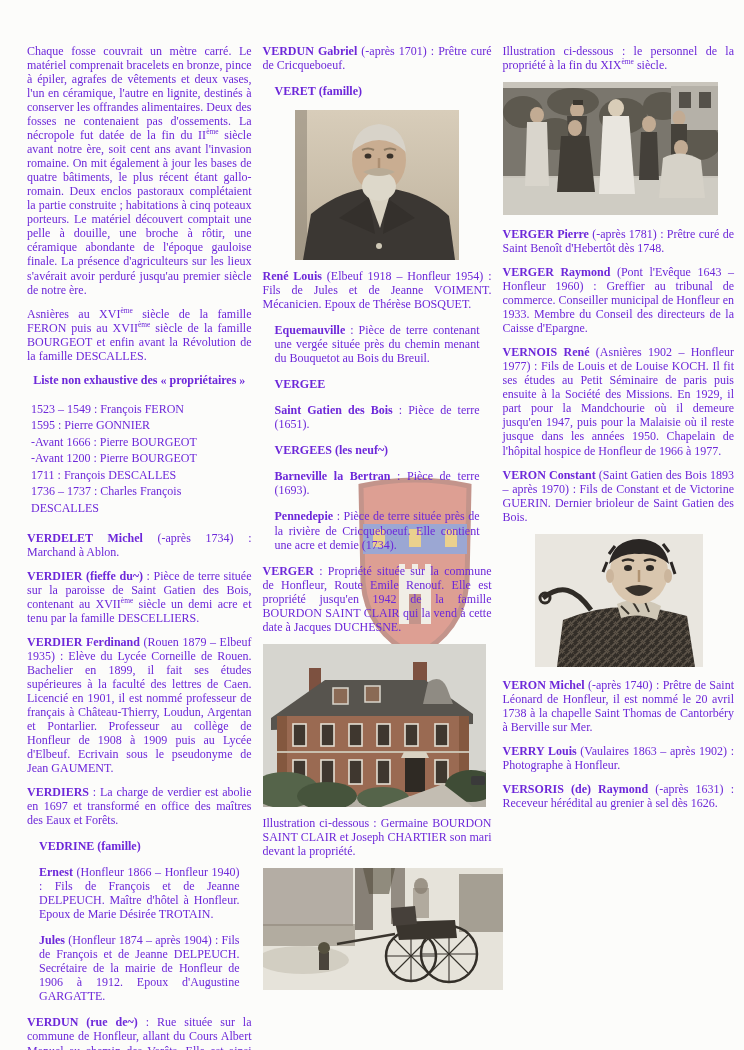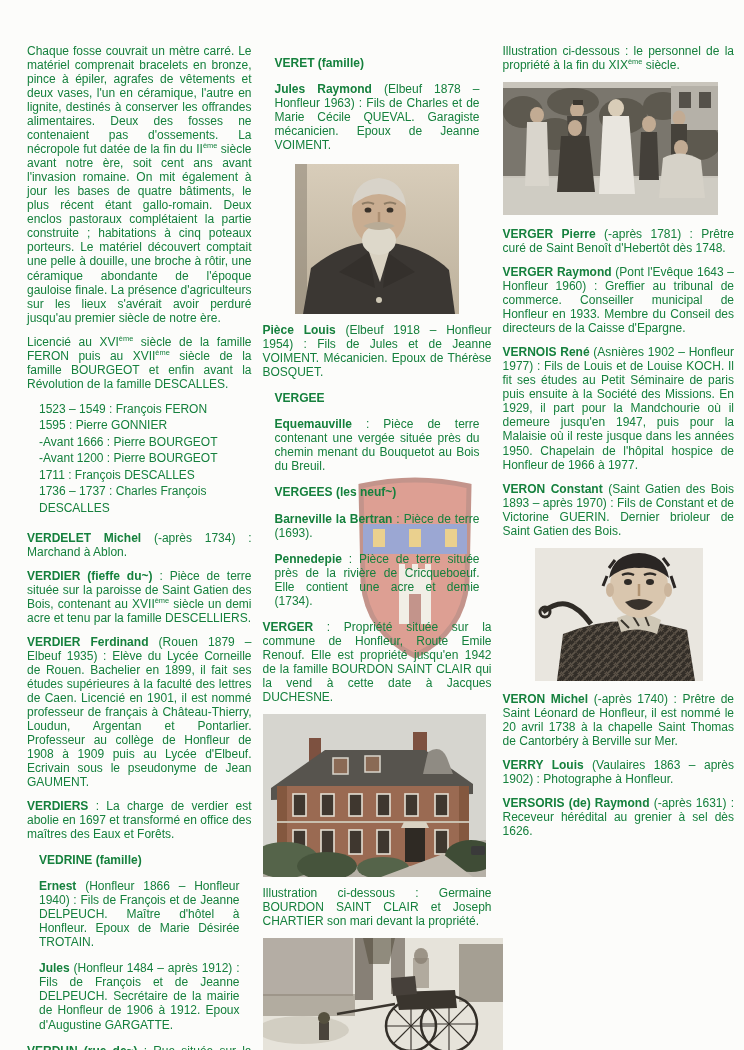--- a/index.html
+++ b/index.html
@@ -1,88 +1,89 @@
 <!DOCTYPE html>
 <html><head>
 <meta charset="utf-8">
 <style>
   html,body{margin:0;padding:0;background:#e8e8e6;}
   .page{
     position:relative;width:744px;height:1050px;margin:0 auto;
     background:#fcfcfa;overflow:hidden;
-    font-family:Liberation Sans, sans-serif;
-    color:#15803d;font-size:12px;line-height:1.17;
+    font-family:Liberation Serif, serif;
+    color:#6d28d9;font-size:12px;line-height:1.17;
   }
   .cols{display:flex;gap:11px;padding:44px 10px 0 27px;}
   .col{position:relative;}
   .col1{width:227px;}
   .col2{width:229px;}
   .col3{width:234px;}
   p{margin:0 0 10px;text-align:justify;}
   .grp{margin:0 0 10px;}
   .grp p{margin:12px;}
   .b{font-weight:bold;}
   sup{font-size:0.62em;vertical-align:super;line-height:0;}
   .list-title{text-align:center;font-weight:bold;margin:6px 0 14px;}
-  .owners{margin:0 12px 14px;line-height:1.38;}
+  .owners{margin:0 4px 14px;line-height:1.38;}
   .photo{display:block;}
   .photo-veret{margin:3px auto 9px;}
   .photo-house{margin:4px 0 9px;}
   .photo-carriage{margin:6px 0 0;}
   .photo-group{margin:6px 0 12px;}
   .photo-veron{margin:4px 0 11px 32px;}
   .crest{position:absolute;left:88px;top:428px;opacity:.5;z-index:0;pointer-events:none;}
   .zTop{position:relative;z-index:1;}
 </style>
 </head>
 <body>
 
 <div class="page">
   <div class="cols">
 
     <div class="col col1">
       <p><span>Chaque fosse couvrait un mètre carré. Le matériel comprenait bracelets en bronze, pince à épiler, agrafes de vêtements et deux vases, l'un en céramique, l'autre en lignite, destinés à conserver les offrandes alimentaires. Deux des fosses ne contenaient pas d'ossements. La nécropole fut datée de la fin du II</span><sup>ème</sup><span> siècle avant notre ère, soit cent ans avant l'invasion romaine. On mit également à jour les bases de quatre bâtiments, le plus récent étant gallo-romain. Deux enclos pastoraux complétaient la partie construite ; habitations à cinq poteaux porteurs. Le matériel découvert comptait une pelle à douille, une broche à rôtir, une céramique abondante de l'époque gauloise finale. La présence d'agriculteurs sur les lieux s'avérait avoir perduré jusqu'au premier siècle de notre ère.</span></p>
-      <p><span>Licencié au XVI</span><sup>ème</sup><span> siècle de la famille FERON puis au XVII</span><sup>ème</sup><span> siècle de la famille BOURGEOT et enfin avant la Révolution de la famille DESCALLES.</span></p>
+      <p><span>Asnières au XVI</span><sup>ème</sup><span> siècle de la famille FERON puis au XVII</span><sup>ème</sup><span> siècle de la famille BOURGEOT et enfin avant la Révolution de la famille DESCALLES.</span></p>
+      <p class="list-title">Liste non exhaustive des « propriétaires »</p>
       <div class="owners">
         <div>1523 – 1549 : François FERON</div>
         <div>1595 : Pierre GONNIER</div>
         <div>-Avant 1666 : Pierre BOURGEOT</div>
         <div>-Avant 1200 : Pierre BOURGEOT</div>
         <div>1711 : François DESCALLES</div>
         <div>1736 – 1737 : Charles François DESCALLES</div>
       </div>
       <p><span class="b">VERDELET Michel</span><span> (-après 1734) : Marchand à Ablon.</span></p>
       <p><span class="b">VERDIER (fieffe du~)</span><span> : Pièce de terre située sur la paroisse de Saint Gatien des Bois, contenant au XVII</span><sup>ème</sup><span> siècle un demi acre et tenu par la famille DESCELLIERS.</span></p>
       <p><span class="b">VERDIER Ferdinand</span><span> (Rouen 1879 – Elbeuf 1935) : Elève du Lycée Corneille de Rouen. Bachelier en 1899, il fait ses études supérieures à la faculté des lettres de Caen. Licencié en 1901, il est nommé professeur de français à Château-Thierry, Loudun, Argentan et Pontarlier. Professeur au collège de Honfleur de 1908 à 1909 puis au Lycée d'Elbeuf. Ecrivain sous le pseudonyme de Jean GAUMENT.</span></p>
       <p><span class="b">VERDIERS</span><span> : La charge de verdier est abolie en 1697 et transformé en office des maîtres des Eaux et Forêts.</span></p>
       <div class="grp">
         <p><span class="b">VEDRINE (famille)</span></p>
         <p><span class="b">Ernest</span><span> (Honfleur 1866 – Honfleur 1940) : Fils de François et de Jeanne DELPEUCH. Maître d'hôtel à Honfleur. Epoux de Marie Désirée TROTAIN.</span></p>
-        <p><span class="b">Jules</span><span> (Honfleur 1484 – après 1912) : Fils de François et de Jeanne DELPEUCH. Secrétaire de la mairie de Honfleur de 1906 à 1912. Epoux d'Augustine GARGATTE.</span></p>
+        <p><span class="b">Jules</span><span> (Honfleur 1874 – après 1904) : Fils de François et de Jeanne DELPEUCH. Secrétaire de la mairie de Honfleur de 1906 à 1912. Epoux d'Augustine GARGATTE.</span></p>
       </div>
       <p><span class="b">VERDUN (rue de~)</span><span> : Rue située sur la commune de Honfleur, allant du Cours Albert Manuel au chemin des Varêts. Elle est ainsi dénommée en 1958. Elle mesure 385 mètres.</span></p>
     </div>
 
     <div class="col col2">
 
       <svg class="crest" width="128" height="188" viewBox="0 0 128 188">
         <path d="M10 14 Q64 2 118 14 L116 110 Q112 160 64 184 Q16 160 12 110 Z" fill="#c0452f" stroke="#8c2f1f" stroke-width="5"></path>
         <rect x="12" y="52" width="104" height="30" fill="#3d55ae"></rect>
         <rect x="22" y="57" width="12" height="18" fill="#d9a524"></rect>
         <rect x="58" y="57" width="12" height="18" fill="#d9a524"></rect>
         <rect x="94" y="57" width="12" height="18" fill="#d9a524"></rect>
         <rect x="48" y="100" width="32" height="52" fill="#e8e2d4"></rect>
         <path d="M48 100 L48 92 L54 92 L54 97 L61 97 L61 92 L67 92 L67 97 L74 97 L74 92 L80 92 L80 100 Z" fill="#e8e2d4"></path>
         <rect x="58" y="122" width="12" height="30" fill="#8c2f1f"></rect>
       </svg>
 
       <div class="zTop">
+        <p><span class="b">VERDUN Gabriel</span><span> (-après 1701) : Prêtre curé de Cricqueboeuf.</span></p>
         <div class="grp">
           <p><span class="b">VERET (famille)</span></p>
-          <p><span class="b">Jules Raymond</span><span> (Elbeuf 1878 – Honfleur 1963) : Fils de Charles et de Marie Cécile QUEVAL. Garagiste mécanicien. Epoux de Jeanne VOIMENT.</span></p>
         </div>
 
         <svg class="photo photo-veret" width="164" height="150" viewBox="0 0 164 150">
           <defs>
             <linearGradient id="bgv" x1="0" y1="0" x2="0" y2="1">
               <stop offset="0" stop-color="#d8cdba"></stop>
                 <stop offset="1" stop-color="#bdb19c"></stop>
             </linearGradient>
           </defs>
           <rect width="164" height="150" fill="url(#bgv)"></rect>
@@ -96,24 +97,25 @@
           <ellipse cx="84" cy="76" rx="17" ry="15" fill="#ddd8ca"></ellipse>
           <path d="M68 62 Q84 70 100 62 Q92 58 84 58 Q76 58 68 62" fill="#b8ab96"></path>
           <ellipse cx="73" cy="46" rx="3.4" ry="2.6" fill="#3a322a"></ellipse>
           <ellipse cx="95" cy="46" rx="3.4" ry="2.6" fill="#3a322a"></ellipse>
           <path d="M67 40 Q73 37 79 40" stroke="#8d7b64" stroke-width="2" fill="none"></path>
           <path d="M89 40 Q95 37 101 40" stroke="#8d7b64" stroke-width="2" fill="none"></path>
           <path d="M84 48 L84 58" stroke="#ac8f72" stroke-width="2.5" fill="none"></path>
           <circle cx="84" cy="136" r="3" fill="#cfc8b6"></circle>
         </svg>
 
-        <p><span class="b">Pièce Louis</span><span> (Elbeuf 1918 – Honfleur 1954) : Fils de Jules et de Jeanne VOIMENT. Mécanicien. Epoux de Thérèse BOSQUET.</span></p>
+        <p><span class="b">René Louis</span><span> (Elbeuf 1918 – Honfleur 1954) : Fils de Jules et de Jeanne VOIMENT. Mécanicien. Epoux de Thérèse BOSQUET.</span></p>
         <div class="grp">
+          <p><span class="b">Equemauville</span><span> : Pièce de terre contenant une vergée située près du chemin menant du Bouquetot au Bois du Breuil.</span></p>
           <p><span class="b">VERGEE</span></p>
-          <p><span class="b">Equemauville</span><span> : Pièce de terre contenant une vergée située près du chemin menant du Bouquetot au Bois du Breuil.</span></p>
+          <p><span class="b">Saint Gatien des Bois</span><span> : Pièce de terre (1651).</span></p>
         </div>
         <div class="grp">
           <p><span class="b">VERGEES (les neuf~)</span></p>
           <p><span class="b">Barneville la Bertran</span><span> : Pièce de terre (1693).</span></p>
           <p><span class="b">Pennedepie</span><span> : Pièce de terre située près de la rivière de Cricqueboeuf. Elle contient une acre et demie (1734).</span></p>
         </div>
         <p><span class="b">VERGER</span><span> : Propriété située sur la commune de Honfleur, Route Emile Renouf. Elle est propriété jusqu'en 1942 de la famille BOURDON SAINT CLAIR qui la vend à cette date à Jacques DUCHESNE.</span></p>
 
         <svg class="photo photo-house" width="223" height="163" viewBox="0 0 223 163">
           <rect width="223" height="163" fill="#d6d5cf"></rect>

